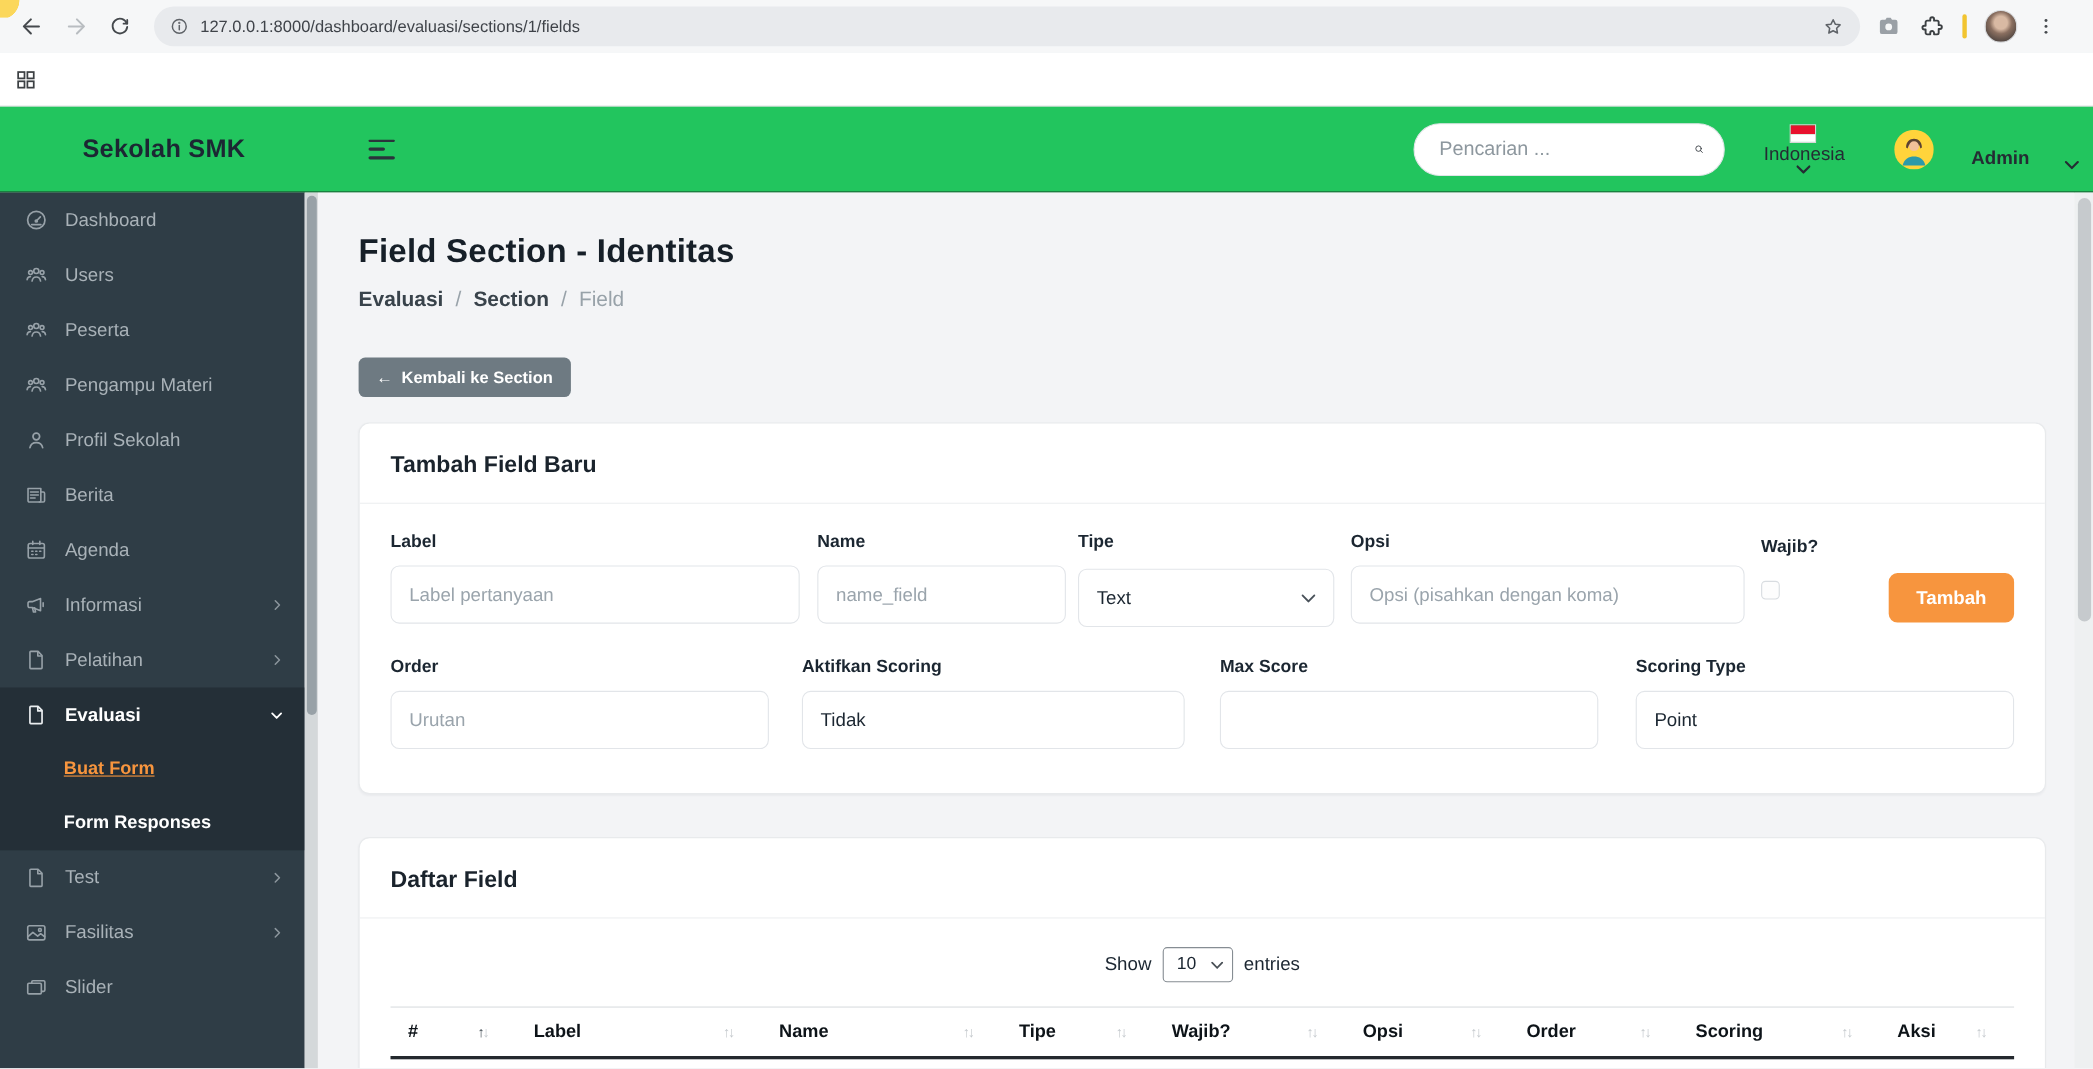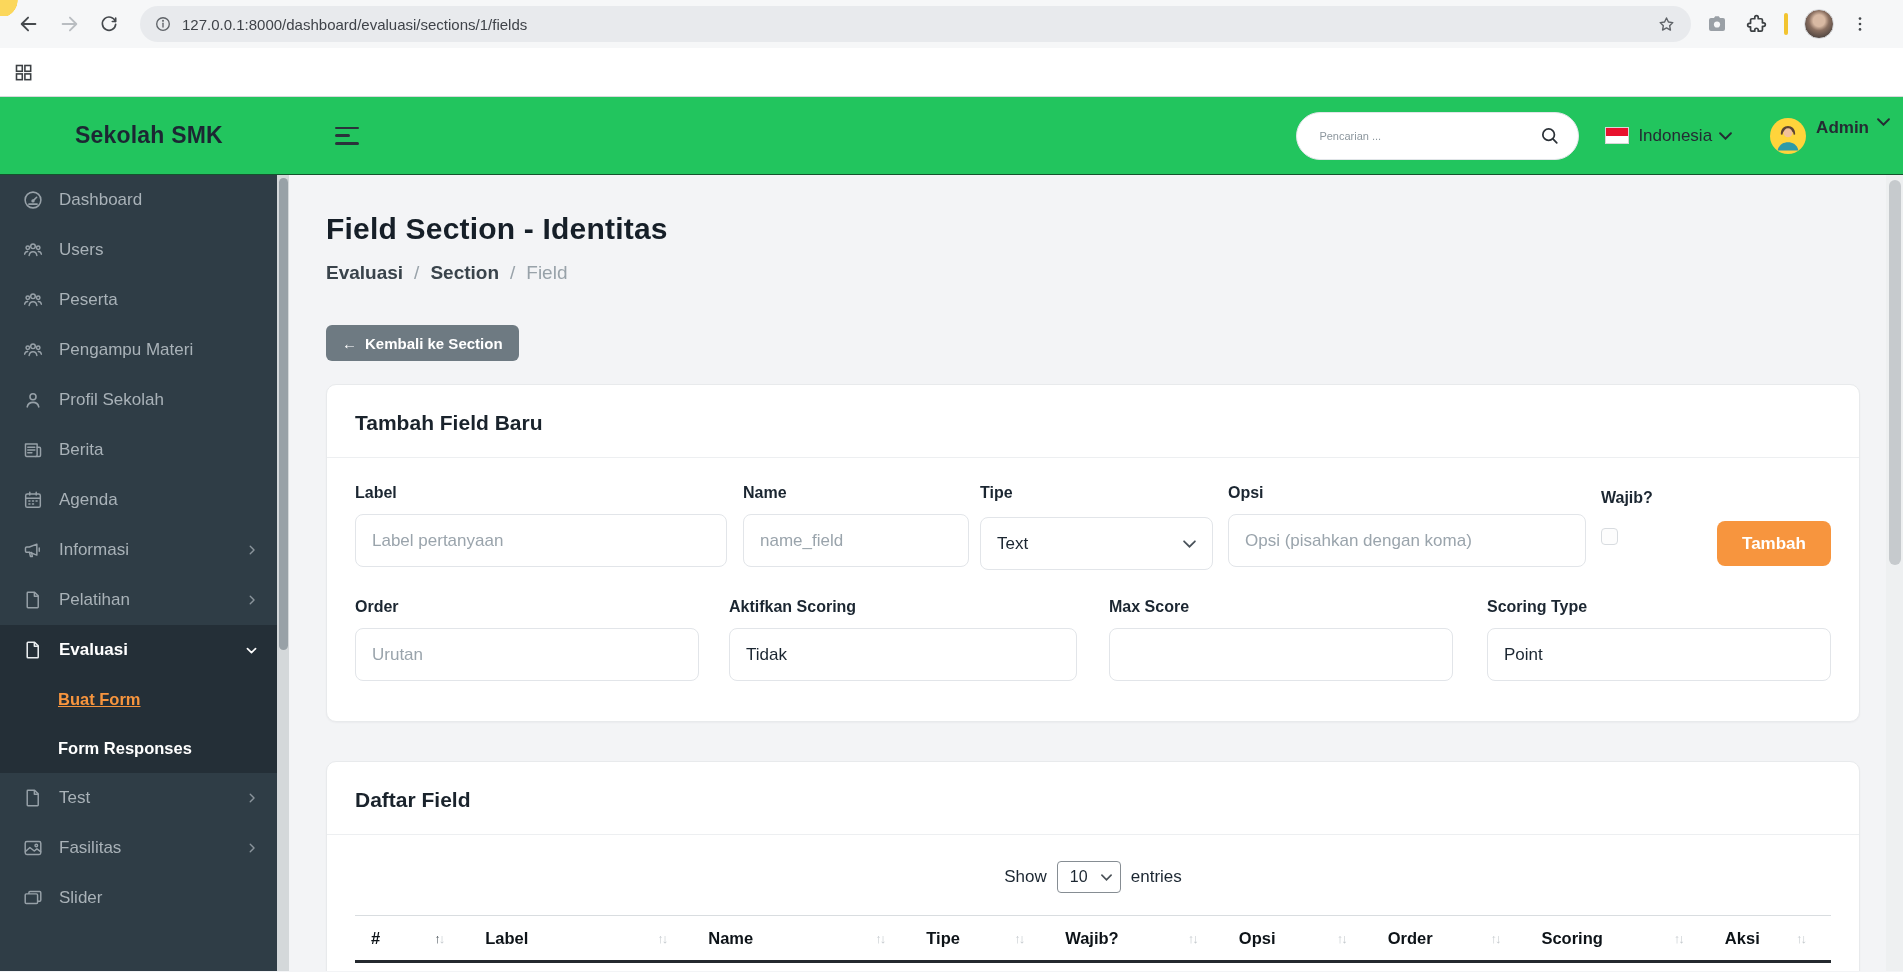--- a/index.html
+++ b/index.html
@@ -23,27 +23,27 @@
   .bookmarks-bar { height:49px; background:#ffffff; border-bottom:1px solid #d7d9db; display:flex; align-items:center; padding-left:13px; }
 
   
   .app-header { height:78px; background:#22c55e; border-bottom:1px solid #14532d; display:flex; align-items:center; }
   .brand { margin-left:75px; font-size:23px; font-weight:800; color:#1c2733; letter-spacing:.2px; }
   .hamburger { margin-left:112px; width:26px; height:18px; display:flex; flex-direction:column; justify-content:space-between; cursor:pointer; }
   .hamburger i { display:block; height:2.6px; background:#2a333b; border-radius:2px; }
   .hamburger i:nth-child(1){ width:24px; } .hamburger i:nth-child(2){ width:15px; } .hamburger i:nth-child(3){ width:24px; }
   .hdr-right { margin-left:auto; display:flex; align-items:center; padding-right:13px; }
   .search-pill { width:283px; height:48px; border:1.5px solid #e1e5e8; border-radius:24px; display:flex; align-items:center; padding:0 18px 0 22px; background:#fff; }
-  .search-pill input { border:none; outline:none; flex:1; font-size:11px; color:#2a333b; background:transparent; font-family:inherit; }
+  .search-pill input { border:none; outline:none; flex:1; font-size:18px; color:#2a333b; background:transparent; font-family:inherit; }
   .search-pill input::placeholder { color:#8d979e; }
-  .lang-box { display:flex; align-items:center; margin-left:26px; cursor:pointer; }
+  .lang-box { display:flex; align-items:center; margin-left:26px; cursor:pointer;flex-direction:column; }
   .flag { width:24px; height:17px; border:1px solid #d7d7d7; display:flex; flex-direction:column; }
   .flag .r { flex:1; background:#e8112d; } .flag .w { flex:1; background:#fff; }
   .lang-label { font-size:17px; color:#242c33; margin:0 7px 0 9px; }
-  .user-box { display:flex; align-items:flex-start; margin-left:38px; cursor:pointer; }
+  .user-box { display:flex; align-items:flex-end; margin-left:38px; cursor:pointer;gap:24px; }
   .user-name { font-size:17px; font-weight:700; color:#242c33; margin:0 8px 0 10px; }
   .chev { color:#242c33; }
 
   
   .app-body { display:flex; height:796px; }
 
   
   .sidebar { width:277px; background:#2f3d46; flex-shrink:0; overflow:hidden; }
   .side-section { padding:20px 0 9px 20px; font-size:18px; font-weight:700; color:#ffffff; }
   .nav-item { height:50px; display:flex; align-items:center; padding:0 18px 0 22px; cursor:pointer; color:#97a1a8; }

